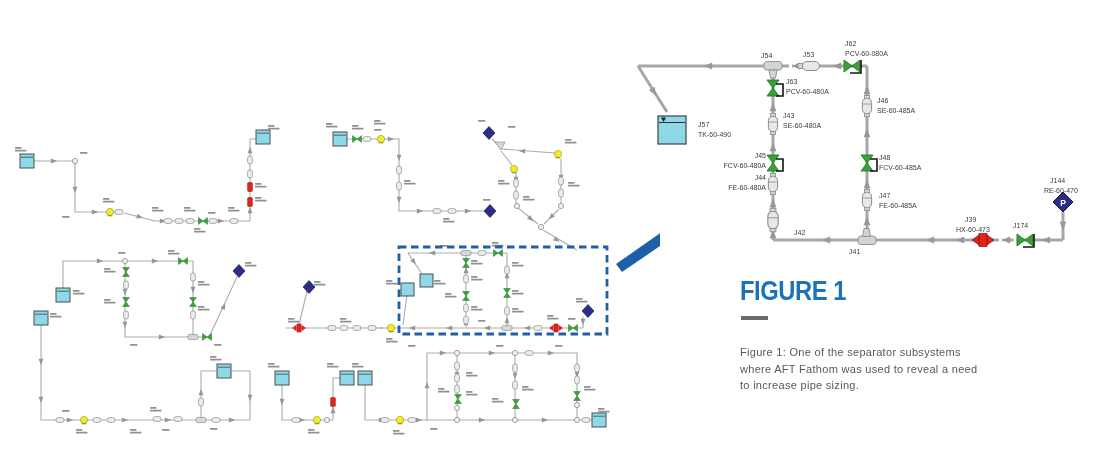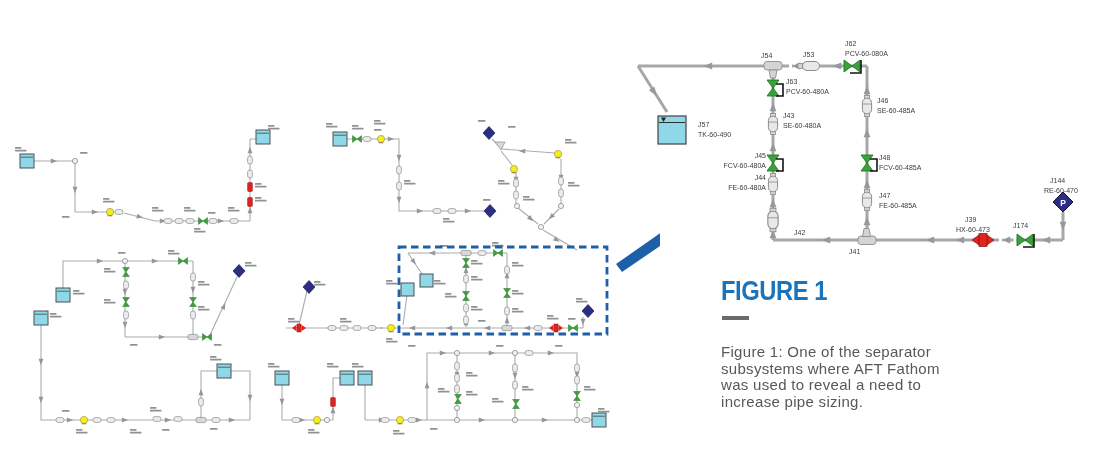--- a/index.html
+++ b/index.html
@@ -1,24 +1,24 @@
 <!DOCTYPE html>
 <html><head>
 <meta charset="utf-8">
 <style>
   html,body{margin:0;padding:0;background:#ffffff;}
   .canvas{position:relative;width:1111px;height:459px;background:#ffffff;overflow:hidden;
           font-family:"Liberation Sans",sans-serif;}
   .overview{position:absolute;left:0;top:0;}
   .subsystem{position:absolute;left:630px;top:0;}
-  .figure-block{position:absolute;left:721px;top:277px;width:300px;}
+  .figure-block{position:absolute;left:740px;top:277px;width:300px;}
   .figure-heading{margin:0;font-size:27px;font-weight:700;color:#1b74bb;line-height:1.05;
                   letter-spacing:-0.5px;transform:scaleX(.88);transform-origin:left;}
   .heading-rule{width:27px;height:4px;background:#6a6b6e;margin:11px 0 0 1px;}
-  .figure-caption{margin:24px 0 0 0;font-size:15px;line-height:16.5px;letter-spacing:.3px;
+  .figure-caption{margin:24px 0 0 0;font-size:11px;line-height:16.5px;letter-spacing:.3px;
                   color:#57585a;width:242px;}
   .t{font-family:"Liberation Sans",sans-serif;font-size:7px;fill:#3a3b3d;}
   .te{text-anchor:end;} .tm{text-anchor:middle;}
   .p{stroke:#a5a7aa;stroke-width:3;fill:none;}
   .pd{stroke:#a5a7aa;stroke-width:3;fill:none;stroke-dasharray:7 3 1.5 3;}
   .lp{stroke:#aaacaf;stroke-width:1.1;fill:none;}
   .lpd{stroke:#aaacaf;stroke-width:1.1;fill:none;stroke-dasharray:4 2 1 2;}
 </style>
 </head>
 <body>

